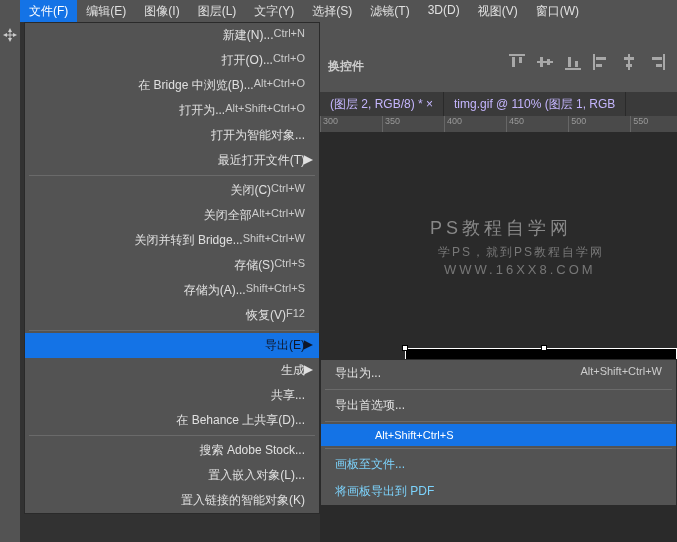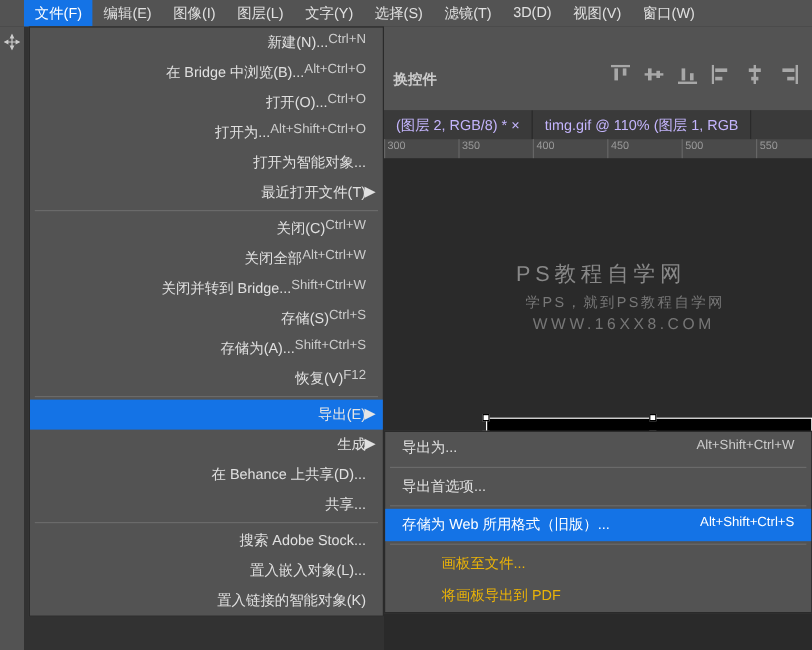--- a/index.html
+++ b/index.html
@@ -18,27 +18,27 @@
 .ruler-h { position: absolute; left: 320px; top: 116px; right: 0; height: 16px; background: #4a4a4a; font-size: 9px; color: #999; display: flex; gap: 44px; }
 .ruler-tick { width: 50px; border-left: 1px solid #666; padding-left: 2px; }
 .canvas-bg { position: absolute; left: 320px; top: 132px; right: 0; bottom: 0; background: #2a2a2a; }
 .watermark { position: absolute; left: 430px; top: 216px; color: #888; font-size: 18px; letter-spacing: 4px; white-space: nowrap; }
 .watermark-sub { position: absolute; left: 438px; top: 244px; color: #777; font-size: 12px; letter-spacing: 2px; white-space: nowrap; }
 .watermark-url { position: absolute; left: 444px; top: 262px; color: #777; font-size: 13px; letter-spacing: 3px; white-space: nowrap; }
 .canvas-obj { position: absolute; left: 405px; top: 348px; right: 0; height: 14px; background: #000; border: 1px solid #fff; }
 .ps-handle { position: absolute; width: 6px; height: 6px; background: #fff; border: 1px solid #000; }
 .dropdown { position: absolute; left: 24px; top: 22px; width: 296px; background: #535353; border: 1px solid #2a2a2a; font-size: 12px; color: #e0e0e0; }
 .menu-row { display: flex; justify-content: flex-end; padding: 4px 14px 4px 14px; cursor: default; position: relative; }
-.menu-row.sel { background: #1473e6; color: #e5e5e5; }
+.menu-row.sel { background: #1473e6; color: #0f172a; }
 .menu-sep { height: 1px; background: #6a6a6a; margin: 2px 4px; }
 .submenu-arrow { position: absolute; right: 6px; }
 .submenu { position: absolute; left: 320px; top: 359px; width: 357px; background: #535353; border: 1px solid #2a2a2a; font-size: 12px; color: #e0e0e0; }
 .sub-row { display: flex; justify-content: space-between; padding: 5px 14px; cursor: default; }
 .sub-row.sel { background: #1473e6; color: #fff; }
-.sub-row.dis { color: #eab308; margin-left: 33px; }
+.sub-row.dis { color: #7dd3fc; }
 .shortcut { color: #ccc; font-size: 11px; }
 .menu-row.sel .shortcut, .sub-row.sel .shortcut { color: #fff; margin-left: 40px; }
 </style>
 </head>
 <body>
 
 <div class="menubar">
   <div class="menubar-item active">文件(F)</div>
   <div class="menubar-item">编辑(E)</div>
   <div class="menubar-item">图像(I)</div>
@@ -122,26 +122,26 @@
   <div class="ps-handle" style="left:-4px;bottom:-4px"></div>
   <div class="ps-handle" style="left:50%;bottom:-4px"></div>
 </div>
 
 <div class="dropdown">
   <div class="menu-row">
       <span>新建(N)...</span>
       <span class="shortcut">Ctrl+N</span>
     </div>
   <div class="menu-row">
+      <span>打开(O)...</span>
+      <span class="shortcut">Ctrl+O</span>
+    </div>
+  <div class="menu-row">
       <span>在 Bridge 中浏览(B)...</span>
       <span class="shortcut">Alt+Ctrl+O</span>
-    </div>
-  <div class="menu-row">
-      <span>打开(O)...</span>
-      <span class="shortcut">Ctrl+O</span>
     </div>
   <div class="menu-row">
       <span>打开为...</span>
       <span class="shortcut">Alt+Shift+Ctrl+O</span>
     </div>
   <div class="menu-row">
       <span>打开为智能对象...</span>
     </div>
   <div class="menu-row">
       <span>最近打开文件(T)</span>
@@ -175,24 +175,24 @@
   <div class="menu-sep"></div>
   <div class="menu-row sel">
       <span>导出(E)</span>
       <span class="submenu-arrow">▶</span>
     </div>
   <div class="menu-row">
       <span>生成</span>
       <span class="submenu-arrow">▶</span>
     </div>
   <div class="menu-row">
+      <span>共享...</span>
+    </div>
+  <div class="menu-row">
       <span>在 Behance 上共享(D)...</span>
-    </div>
-  <div class="menu-row">
-      <span>共享...</span>
     </div>
   <div class="menu-sep"></div>
   <div class="menu-row">
       <span>搜索 Adobe Stock...</span>
     </div>
   <div class="menu-row">
       <span>置入嵌入对象(L)...</span>
     </div>
   <div class="menu-row">
       <span>置入链接的智能对象(K)</span>
@@ -203,21 +203,20 @@
   <div class="sub-row">
       <span>导出为...</span>
       <span class="shortcut">Alt+Shift+Ctrl+W</span>
     </div>
   <div class="menu-sep"></div>
   <div class="sub-row">
       <span>导出首选项...</span>
     </div>
   <div class="menu-sep"></div>
   <div class="sub-row sel">
-      <span>存储为 Web 所用格式（旧版）...</span>
       <span class="shortcut">Alt+Shift+Ctrl+S</span>
     </div>
   <div class="menu-sep"></div>
   <div class="sub-row dis">
       <span>画板至文件...</span>
     </div>
   <div class="sub-row dis">
       <span>将画板导出到 PDF</span>
     </div>
 </div>

